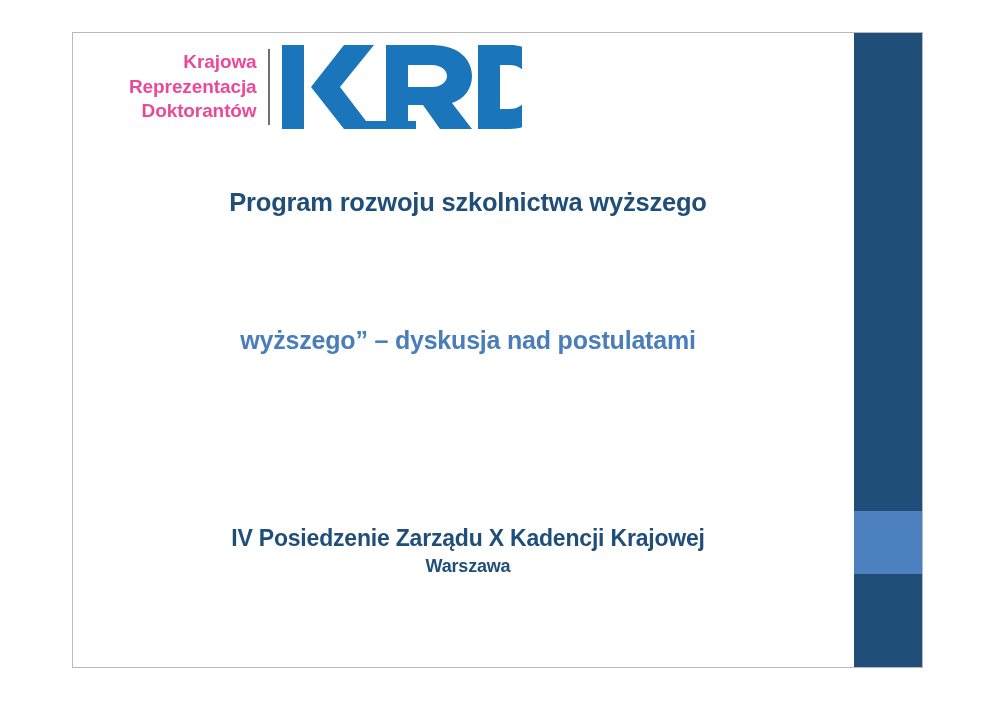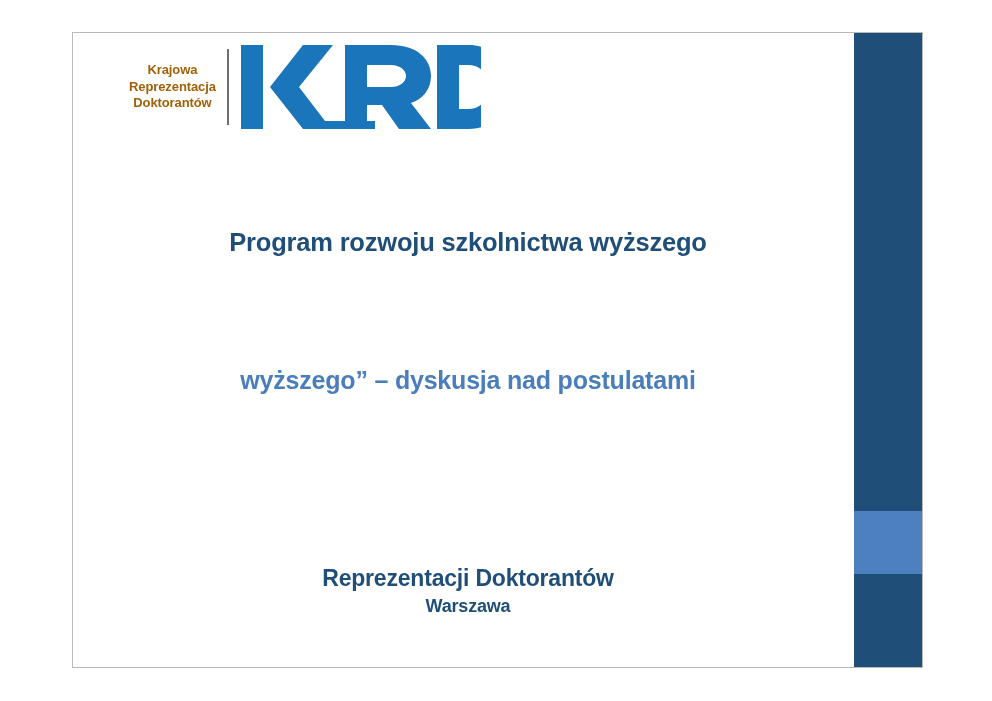--- a/index.html
+++ b/index.html
@@ -56,25 +56,25 @@
 
   
   #logo {
     position: absolute;
     left: 56px;
     top: 10px;
     display: flex;
     align-items: center;
   }
   #logo-words {
-    text-align: center;
-    color: #a16207;
+    text-align: right;
+    color: #ec4899;
     font-family: "Liberation Sans", sans-serif;
     font-weight: bold;
-    font-size: 13px;
+    font-size: 19px;
     line-height: 1.30;
     letter-spacing: -0.1px;
     white-space: nowrap;
   }
   #logo-divider {
     width: 2px;
     align-self: stretch;
     margin: 6px 12px 6px 11px;
     background: #6f6f6f;
   }
@@ -83,21 +83,20 @@
   }
 
   
   .textblock {
     position: absolute;
     left: 0;
     width: 790px;
     text-align: center;
     font-family: "Liberation Sans", sans-serif;
     font-weight: bold;
-    margin-top: 40px;
   }
 
   #title-block {
     top: 152px;
     color: #1F4E79;
     font-size: 25.5px;
     line-height: 1.34;
     letter-spacing: -0.2px;
   }
 
@@ -168,17 +167,17 @@
 
   <div id="title-block" class="textblock">
     <span class="line">Program rozwoju szkolnictwa wyższego</span>
   </div>
 
   <div id="quote-block" class="textblock">
     <span class="line">wyższego” – dyskusja nad postulatami</span>
   </div>
 
   <div id="event-block" class="textblock">
-    <span class="line">Reprezentacji Doktorantów</span>
+    <span class="line">IV Posiedzenie Zarządu X Kadencji Krajowej</span>
     <span class="line small">Warszawa</span>
   </div>
 
 </div>
 
 </body></html>

